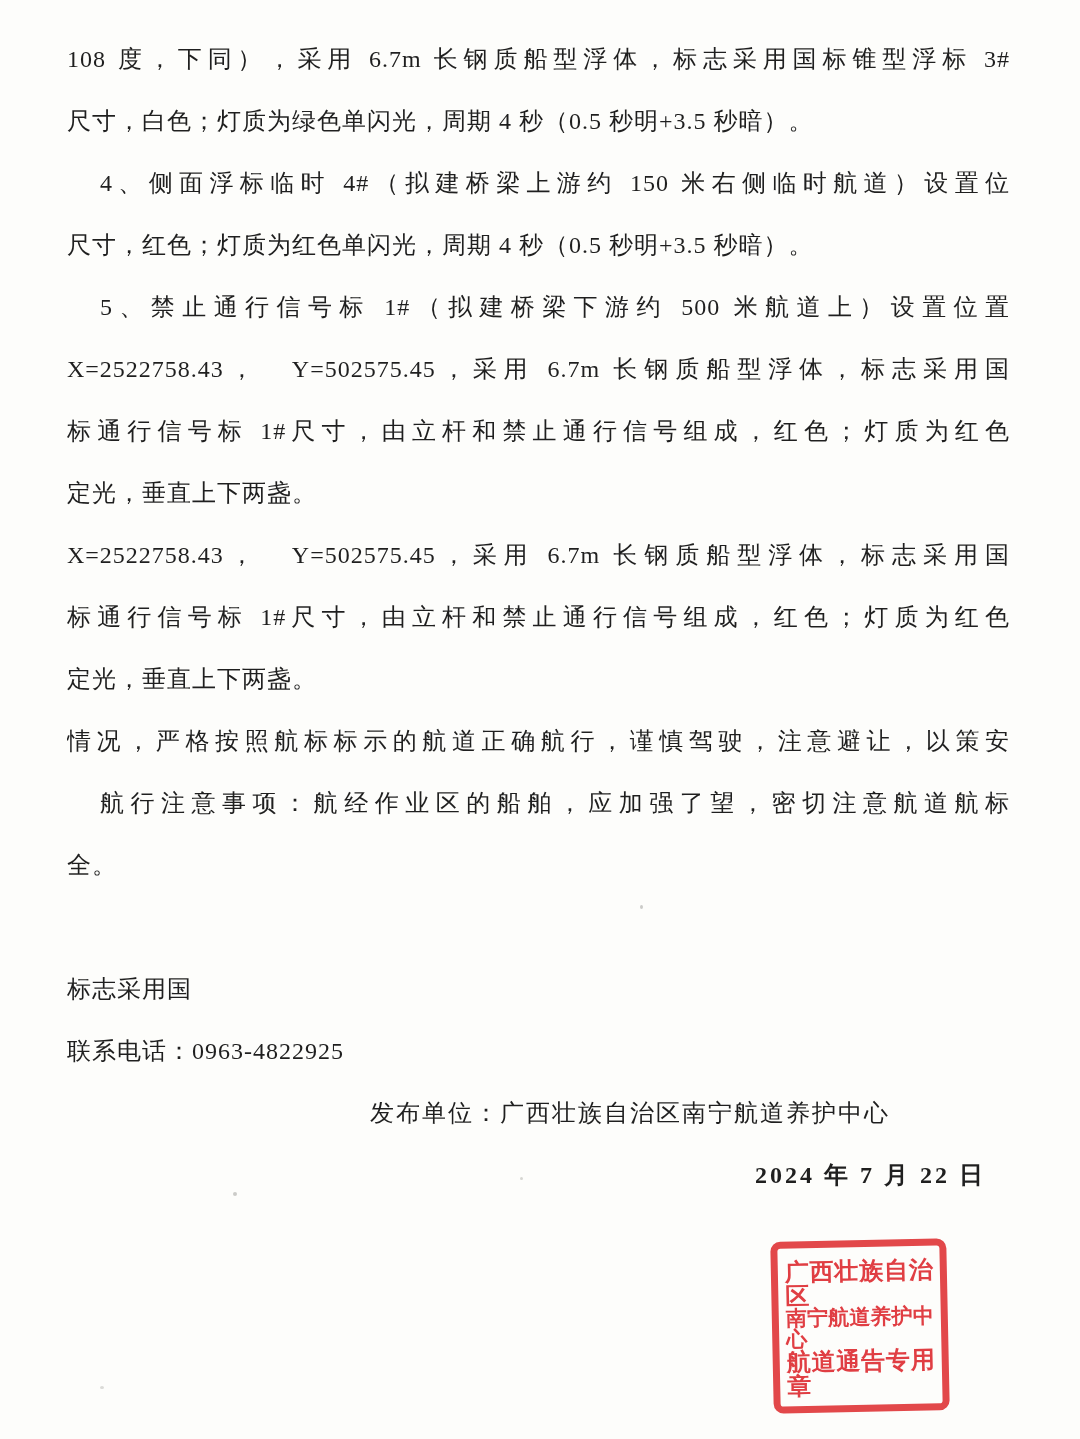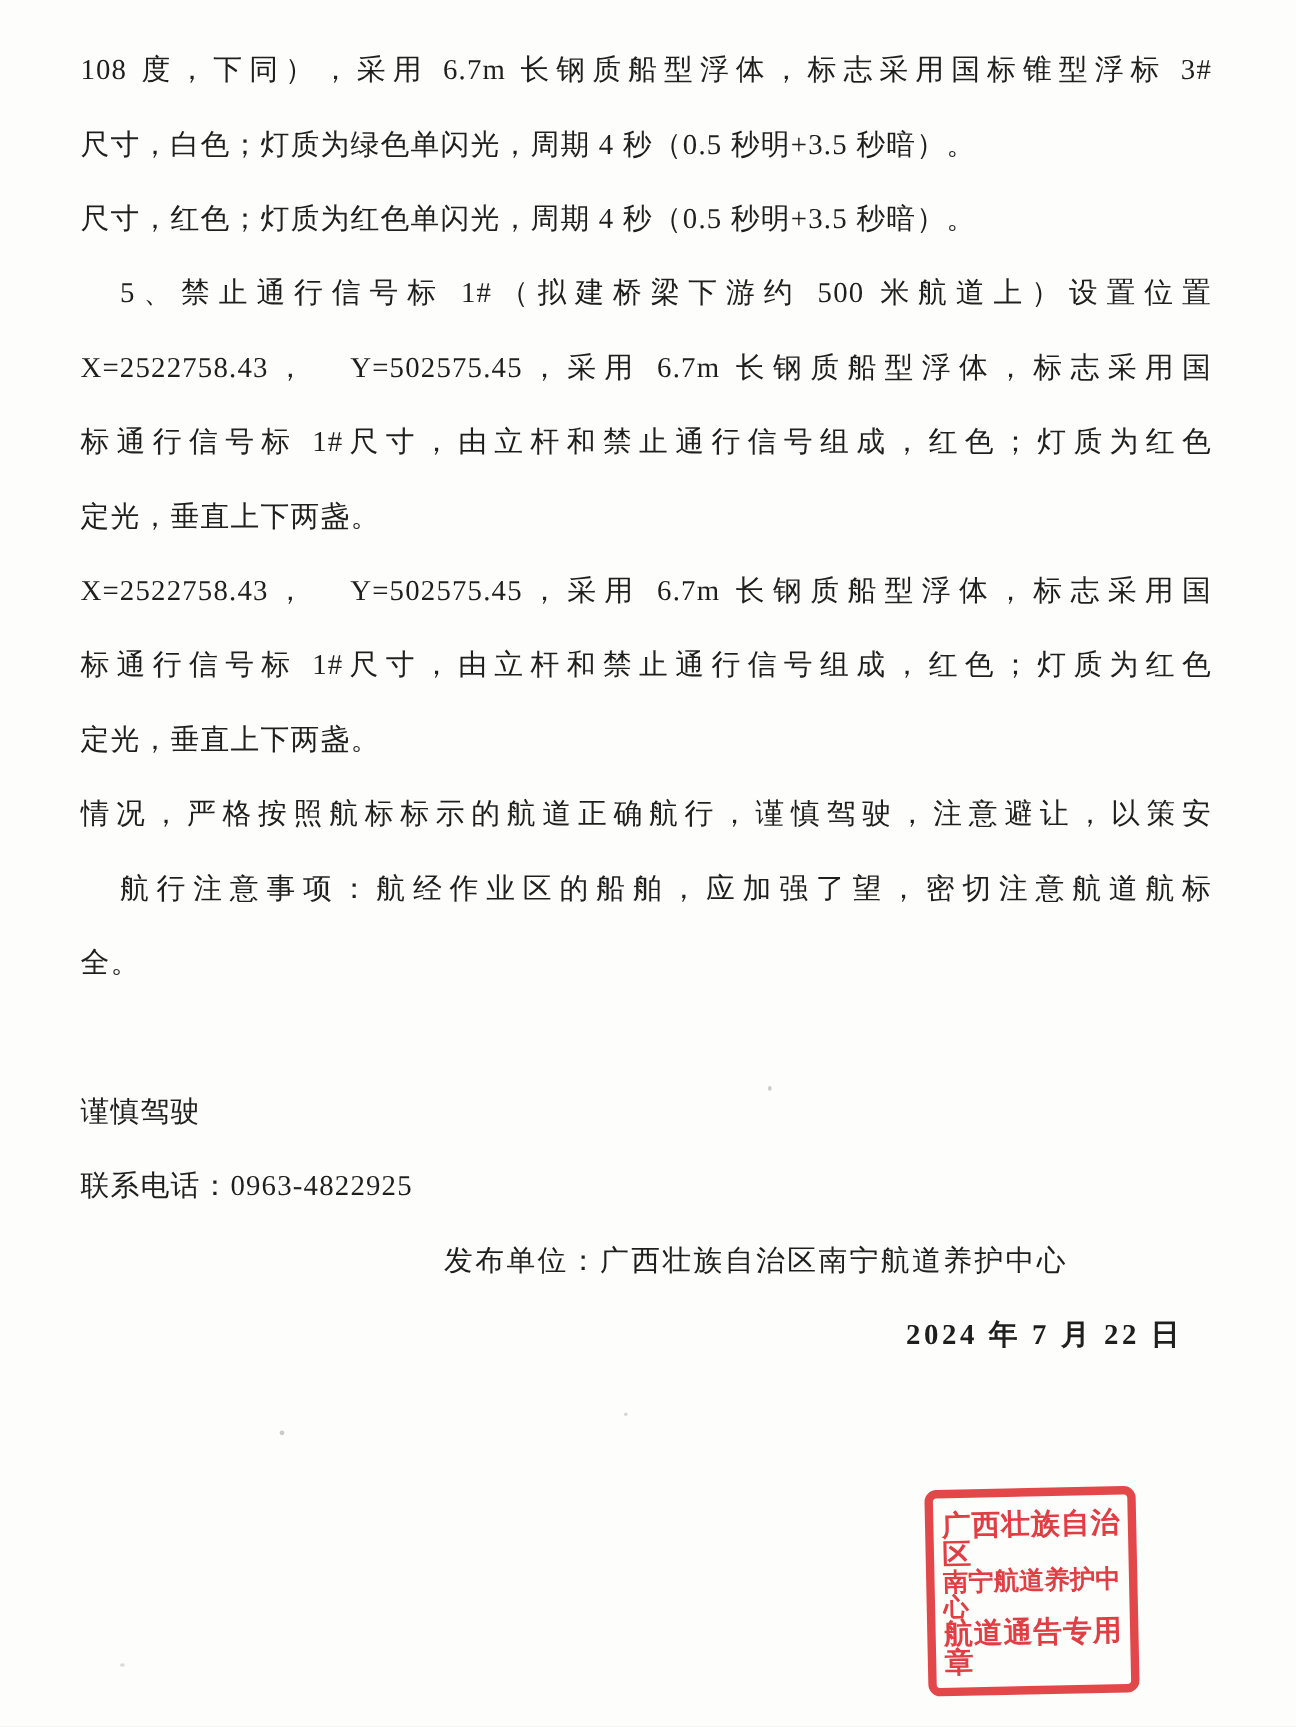--- a/index.html
+++ b/index.html
@@ -85,33 +85,34 @@
   .speck.d { left: 520px; top: 1177px; width: 3px; height: 3px; opacity: .4; }
 </style>
 </head>
 <body>
 
 <div class="page">
 
   <div class="doc-body">
       <div class="line justify">108 度，下同），采用 6.7m 长钢质船型浮体，标志采用国标锥型浮标 3#</div>
       <div class="line">尺寸，白色；灯质为绿色单闪光，周期 4 秒（0.5 秒明+3.5 秒暗）。</div>
+      <div class="line indent justify">4、侧面浮标临时 4#（拟建桥梁上游约 150 米右侧临时航道）设置位</div>
       <div class="line">尺寸，红色；灯质为红色单闪光，周期 4 秒（0.5 秒明+3.5 秒暗）。</div>
       <div class="line indent justify">5、禁止通行信号标 1#（拟建桥梁下游约 500 米航道上）设置位置</div>
       <div class="line justify">X=2522758.43，　Y=502575.45，采用 6.7m 长钢质船型浮体，标志采用国</div>
       <div class="line justify">标通行信号标 1#尺寸，由立杆和禁止通行信号组成，红色；灯质为红色</div>
       <div class="line">定光，垂直上下两盏。</div>
       <div class="line justify">X=2522758.43，　Y=502575.45，采用 6.7m 长钢质船型浮体，标志采用国</div>
       <div class="line justify">标通行信号标 1#尺寸，由立杆和禁止通行信号组成，红色；灯质为红色</div>
       <div class="line">定光，垂直上下两盏。</div>
       <div class="line justify">情况，严格按照航标标示的航道正确航行，谨慎驾驶，注意避让，以策安</div>
       <div class="line indent justify">航行注意事项：航经作业区的船舶，应加强了望，密切注意航道航标</div>
       <div class="line">全。</div>
       <div class="line blank"></div>
-      <div class="line">谨慎驾驶</div>
+      <div class="line">标志采用国</div>
       <div class="line">联系电话：0963-4822925</div>
       <div class="line publisher">发布单位：广西壮族自治区南宁航道养护中心</div>
       <div class="line datel">2024 年 7 月 22 日</div>
     </div>
 
   <div class="stamp">
     <span class="stamp-line s1">广西壮族自治区</span>
     <span class="stamp-line s2">南宁航道养护中心</span>
     <span class="stamp-line s3">航道通告专用章</span>
   </div>

